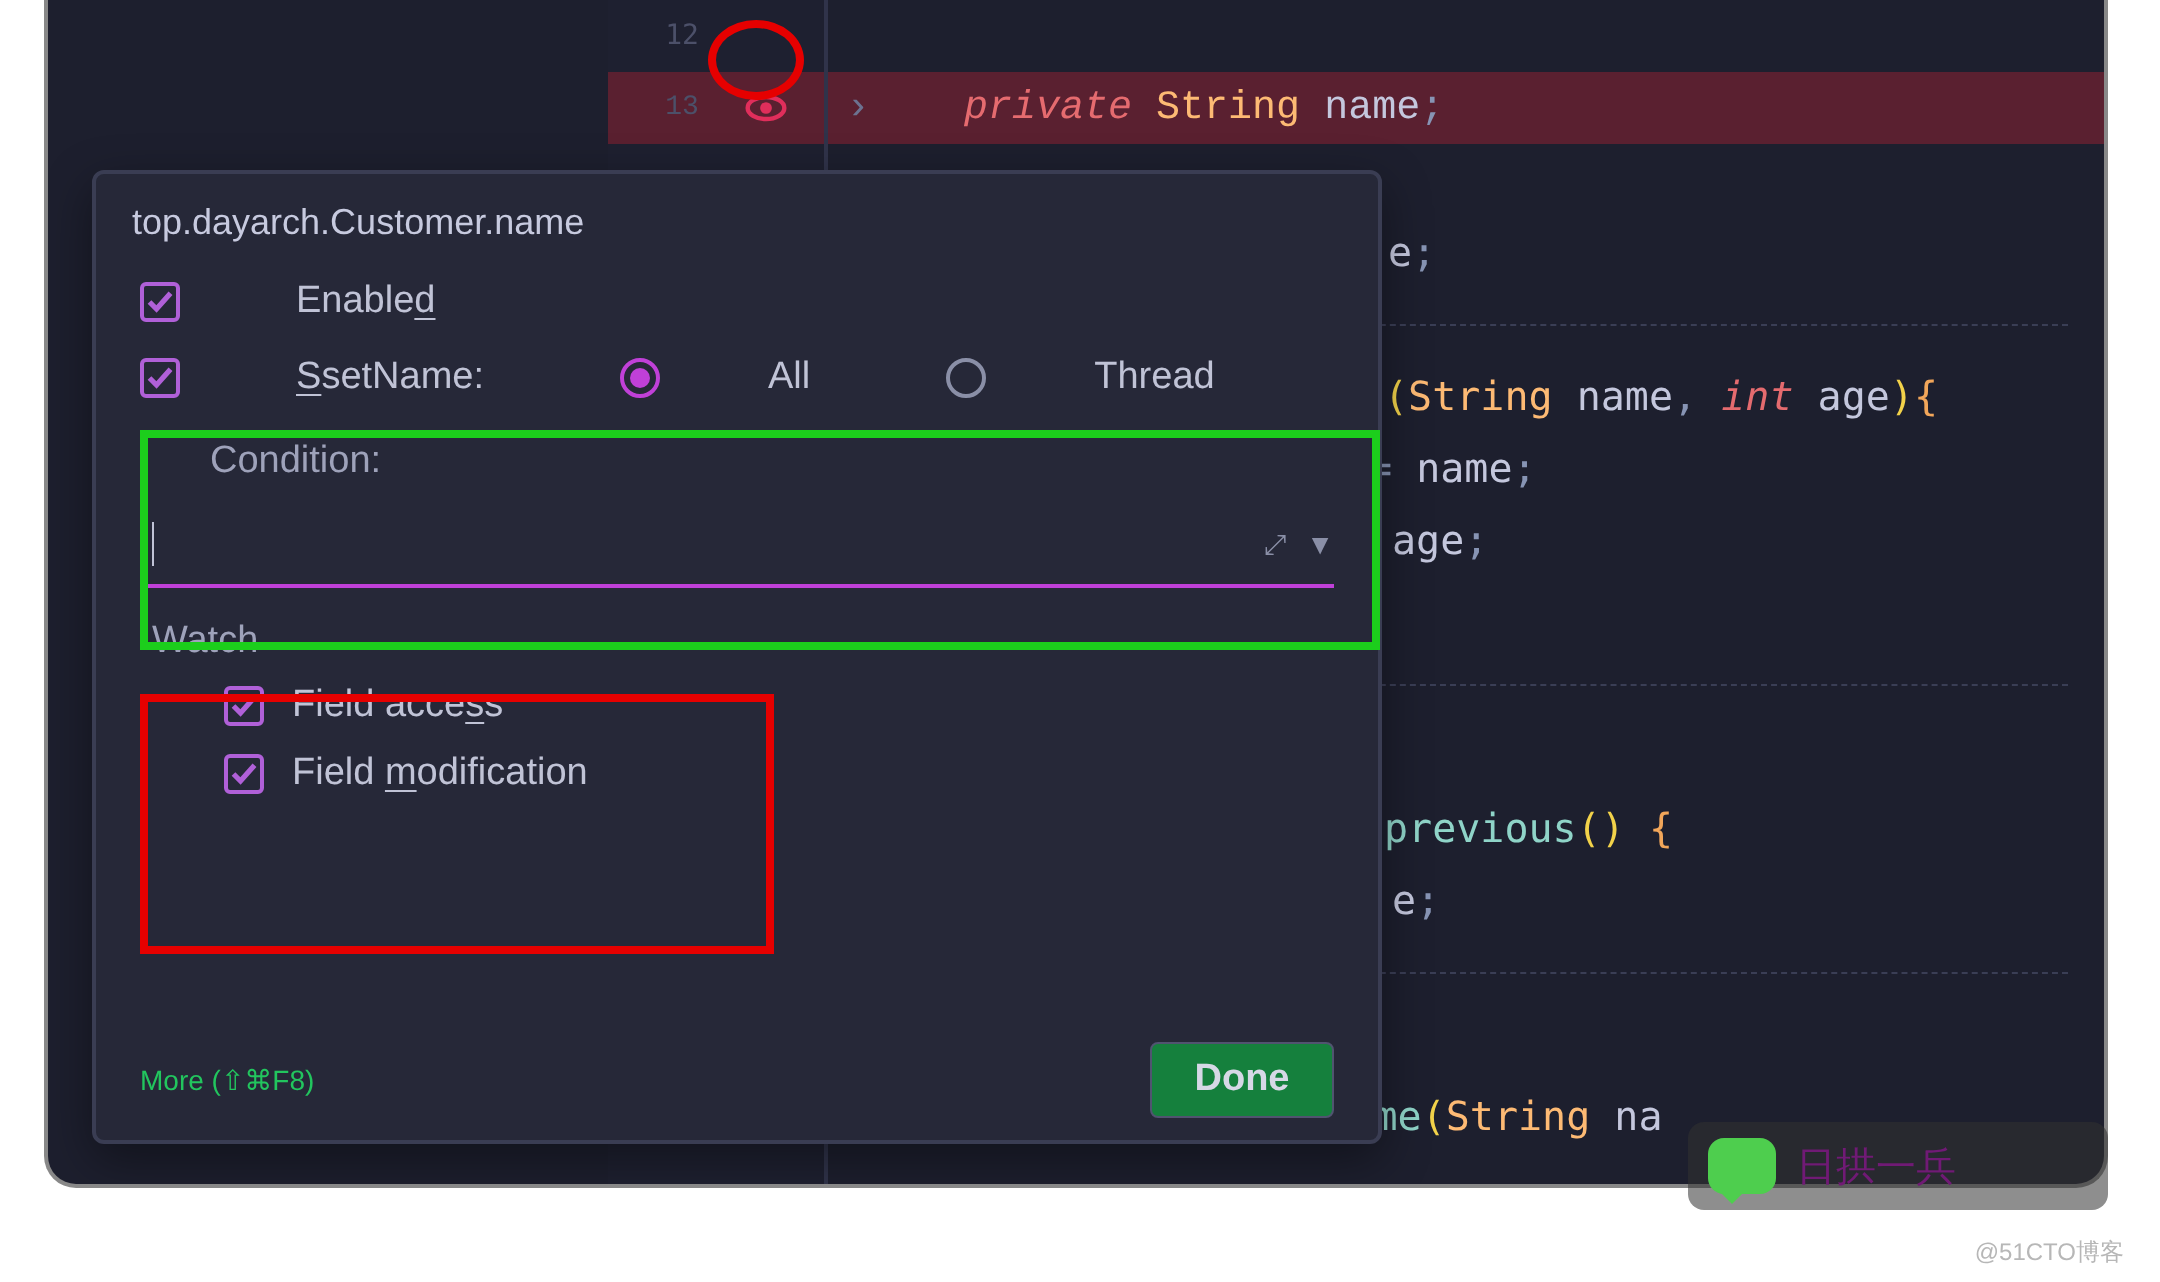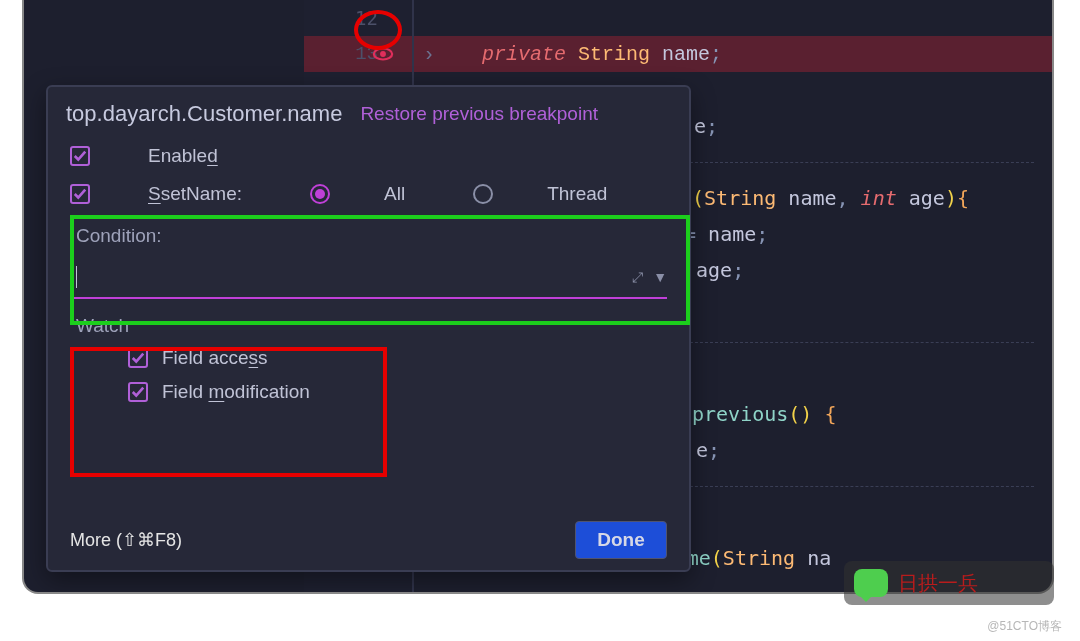--- a/index.html
+++ b/index.html
@@ -8,21 +8,21 @@
     position: absolute; left: 22px; top: 0; width: 1032px; height: 594px;
     background: #1d1f2e; border: 2px solid #888; border-top: none;
     border-bottom-left-radius: 16px; border-bottom-right-radius: 16px; overflow: hidden;
   }
   .gutter {
     position: absolute; left: 280px; top: 0; width: 110px; height: 594px;
     background: #1e2030; border-right: 2px solid #30334a; font-size: 18px;
   }
   .editor { position: absolute; left: 390px; top: 0; right: 0; height: 594px; }
   .line { height: 36px; display: flex; align-items: center; white-space: pre; font-size: 20px; }
-  .gut-line { height: 36px; display: flex; align-items: center; justify-content: flex-end; padding-right: 34px; color: #4c5069; font-size: 19px; position: relative; }
+  .gut-line { height: 36px; display: flex; align-items: center; justify-content: center; padding-right: 34px; color: #4c5069; font-size: 14px; position: relative; }
   .highlight { background: #5a2030; font-family: Liberation Mono, monospace; }
   .kw-private { color: #e56b6f; font-style: italic; }
   .kw-public  { color: #e56b6f; font-style: italic; }
   .kw-void    { color: #e56b6f; font-style: italic; }
   .kw-int     { color: #e56b6f; font-style: italic; }
   .type   { color: #fdba74; }   
   .ident  { color: #c4c7dd; }
   .method { color: #8fd4c8; }
   .punct  { color: #8794b4; }
   .brace  { color: #f2a65a; }
@@ -35,21 +35,21 @@
     border-radius:50%;
   }
 
   .popup {
     position: absolute; left: 22px; top: 85px; width: 645px; height: 487px;
     background: #262838; border: 2px solid #3a3d53; border-radius: 6px;
     font-family: -apple-system, "Segoe UI", sans-serif; font-size: 19px;
     box-shadow: 0 8px 24px rgba(0,0,0,.4);
   }
   .popup-header { display: flex; align-items: center; padding: 14px 18px 10px; }
-  .popup-title { color: #c7cadf; font-size: 22px; }
+  .popup-title { color: #c7cadf; font-size: 18px; }
   .restore-link { color: #b060d8; margin-left: 18px; }
   .row { display: flex; align-items: center; padding: 8px 22px; gap: 44px; }
   .ck {
     width: 20px; height: 20px; border: 2px solid #b060d8; border-radius: 3px;
     display: inline-flex; align-items: center; justify-content: center; margin-right: 14px;
     color: #b060d8; font-size: 15px;
   }
   .ck svg { width: 14px; height: 14px; stroke: #b060d8; stroke-width: 3; fill: none; }
   .lbl { color: #c0c3d6; }
   .lbl u { text-decoration: underline; text-underline-offset: 3px; }
@@ -58,51 +58,51 @@
     display: inline-flex; align-items: center; justify-content: center; margin: 0 10px 0 24px;
   }
   .radio.sel { border-color: #c040d8; }
   .radio.sel::after { content: ""; width: 10px; height: 10px; background: #c040d8; border-radius: 50%; }
   .radio-label { color: #c0c3d6; }
 
   .green-box {
     position: absolute; left: 22px; top: 128px; width: 620px; height: 110px;
     border: 4px solid #1cce1c; pointer-events: none;
   }
-  .cond-label { color: #9ea2ba; padding: 12px 28px 6px; }
+  .cond-label { color: #9ea2ba; padding: 12px 28px 6px; margin-left: 29px; }
   .cond-field {
     margin: 4px 22px 0; height: 42px; border-bottom: 2px solid #c040d8;
     display: flex; align-items: center; position: relative;
   }
   .cond-field input {
     flex: 1; background: transparent; border: none; outline: none;
     color: #c0c3d6; font-size: 18px; font-family: monospace; padding-left: 8px;
   }
   .cond-cursor { width: 1px; height: 22px; background: #c0c3d6; margin-left: 6px; }
   .exp-icon, .dd-icon { color: #8a8fa7; font-size: 14px; margin-left: 10px; }
 
   .red-box {
     position: absolute; left: 22px; top: 260px; width: 317px; height: 130px;
     border: 4px solid #e60000; pointer-events: none;
   }
   .watch-label { color: #9ea2ba; padding: 16px 28px 4px; }
-  .watch-item  { padding: 6px 64px; display: flex; align-items: center; margin-left: 16px; }
+  .watch-item  { padding: 6px 64px; display: flex; align-items: center; }
 
   .footer { position: absolute; left: 0; right: 0; bottom: 0; height: 60px; display: flex; align-items: center; padding: 0 22px; }
-  .more-link { color: #e5e5e5; font-size: 18px; }
+  .more-link { color: #22c55e; font-size: 14px; }
   .done-btn {
-    margin-left: auto; width: 92px; height: 38px; background: #1d4ed8; border: 1px solid #505470;
+    margin-left: auto; width: 92px; height: 38px; background: #15803d; border: 1px solid #505470;
     border-radius: 4px; color: #d6d8e6; font-weight: 600; display: flex; align-items: center; justify-content: center;
   }
 
   .watermark-text { position: absolute; right: 18px; bottom: 6px; color: #b7b7b7; font-size: 12px; font-family: sans-serif; }
   .wx {
     position: absolute; right: 26px; bottom: 36px; width: 210px; height: 44px;
     background: rgba(50,50,50,.55); border-radius: 8px; display: flex; align-items: center;
-    color: #b91c1c; font-family: sans-serif; font-size: 20px; padding-left: 10px;
+    color: #701a75; font-family: sans-serif; font-size: 20px; padding-left: 10px;
   }
   .wx .bubble {
     width: 34px; height: 28px; background: #4ece4e; border-radius: 8px; margin-right: 10px;
     position: relative;
   }
   .wx .bubble::after {
     content:""; position:absolute; left:6px; bottom:-5px; width:0; height:0;
     border-left:6px solid transparent; border-right:6px solid transparent; border-top:6px solid #4ece4e;
   }
 </style>
@@ -186,21 +186,20 @@
       <span class="method">setName</span>
       <span class="bracey">(</span>
       <span class="type">String</span><span> </span>
       <span class="ident">na</span>
     </div>
   </div>
 
   <div class="popup">
     <div class="popup-header">
       <span class="popup-title">top.dayarch.Customer.name</span>
-      <span class="restore-link">Restore previous breakpoint</span>
     </div>
 
     <div class="row">
       <span class="ck">
           <svg viewBox="0 0 16 16">
             <polyline points="2,8 6,12 14,3"></polyline>
           </svg>
         </span>
       <span class="lbl"><span>Enable</span><u>d</u></span>
     </div>

